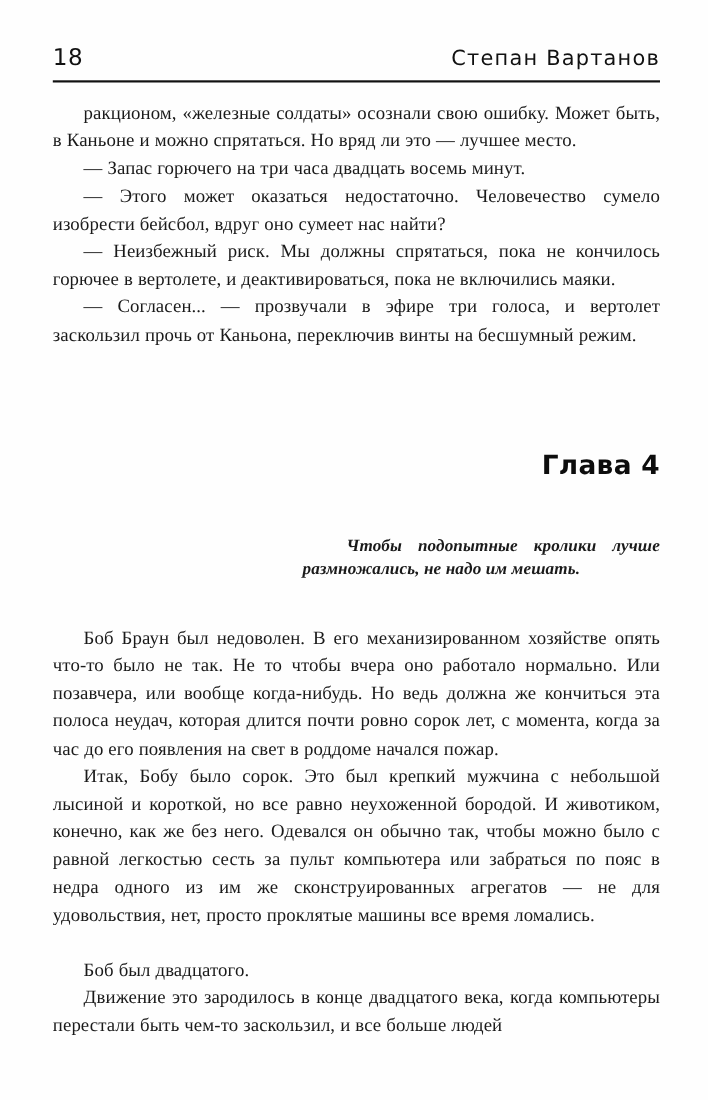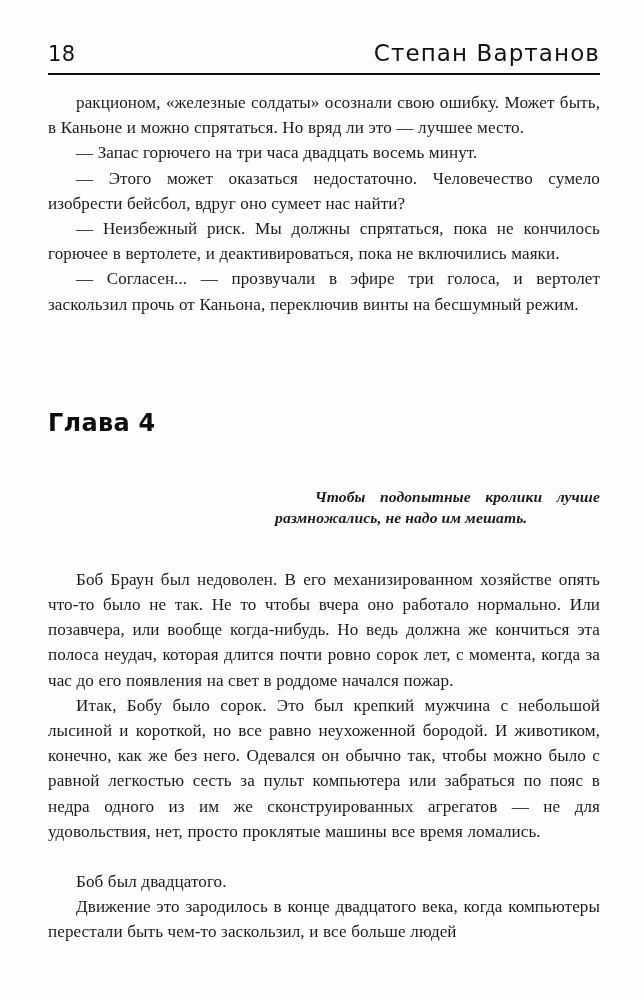--- a/index.html
+++ b/index.html
@@ -35,21 +35,21 @@
     justify-content: space-between;
     font-family: "DejaVu Sans", "Liberation Sans", sans-serif;
   }
   .folio {
     font-size: 21px;
     font-weight: 400;
     letter-spacing: 0.5px;
     color: #111;
   }
   .author-name {
-    font-size: 23px;
+    font-size: 19px;
     font-weight: 400;
     letter-spacing: 1.1px;
     color: #111;
   }
   .head-rule {
     position: absolute;
     left: 48px;
     top: 73px;
     width: 552px;
     height: 2px;
@@ -72,21 +72,21 @@
     text-indent: 28px;
     letter-spacing: 0.08px;
     word-spacing: 0.2px;
     hyphens: manual;
   }
   p.para.gap-before { margin-top: 25px; }
 
   
   .chapter-title {
     margin: 0;
-    text-align: left;
+    text-align: right;
     font-family: "DejaVu Sans", "Liberation Sans", sans-serif;
     font-weight: 700;
     font-size: 24px;
     letter-spacing: 0.3px;
     color: #0d0d0d;
   }
   .chapter-spacer-top { height: 92px; }
   .chapter-spacer-bottom { height: 49px; }
 
   

